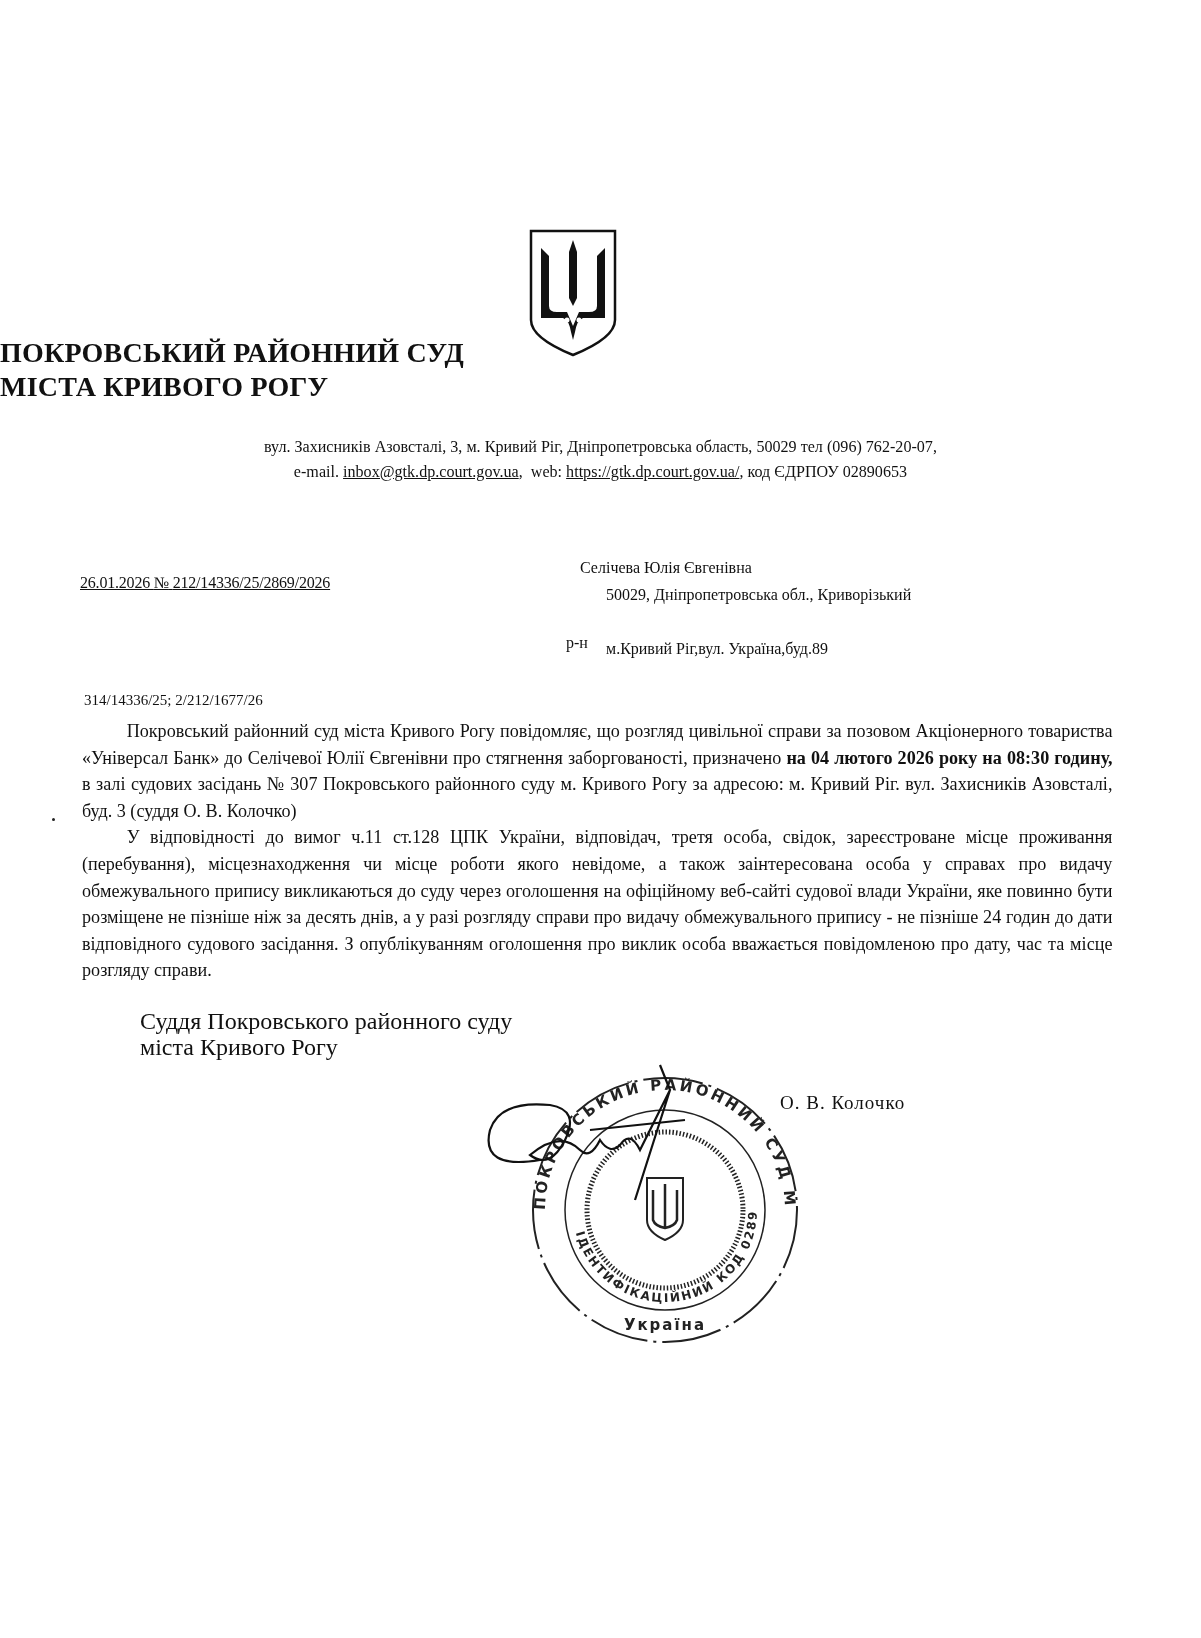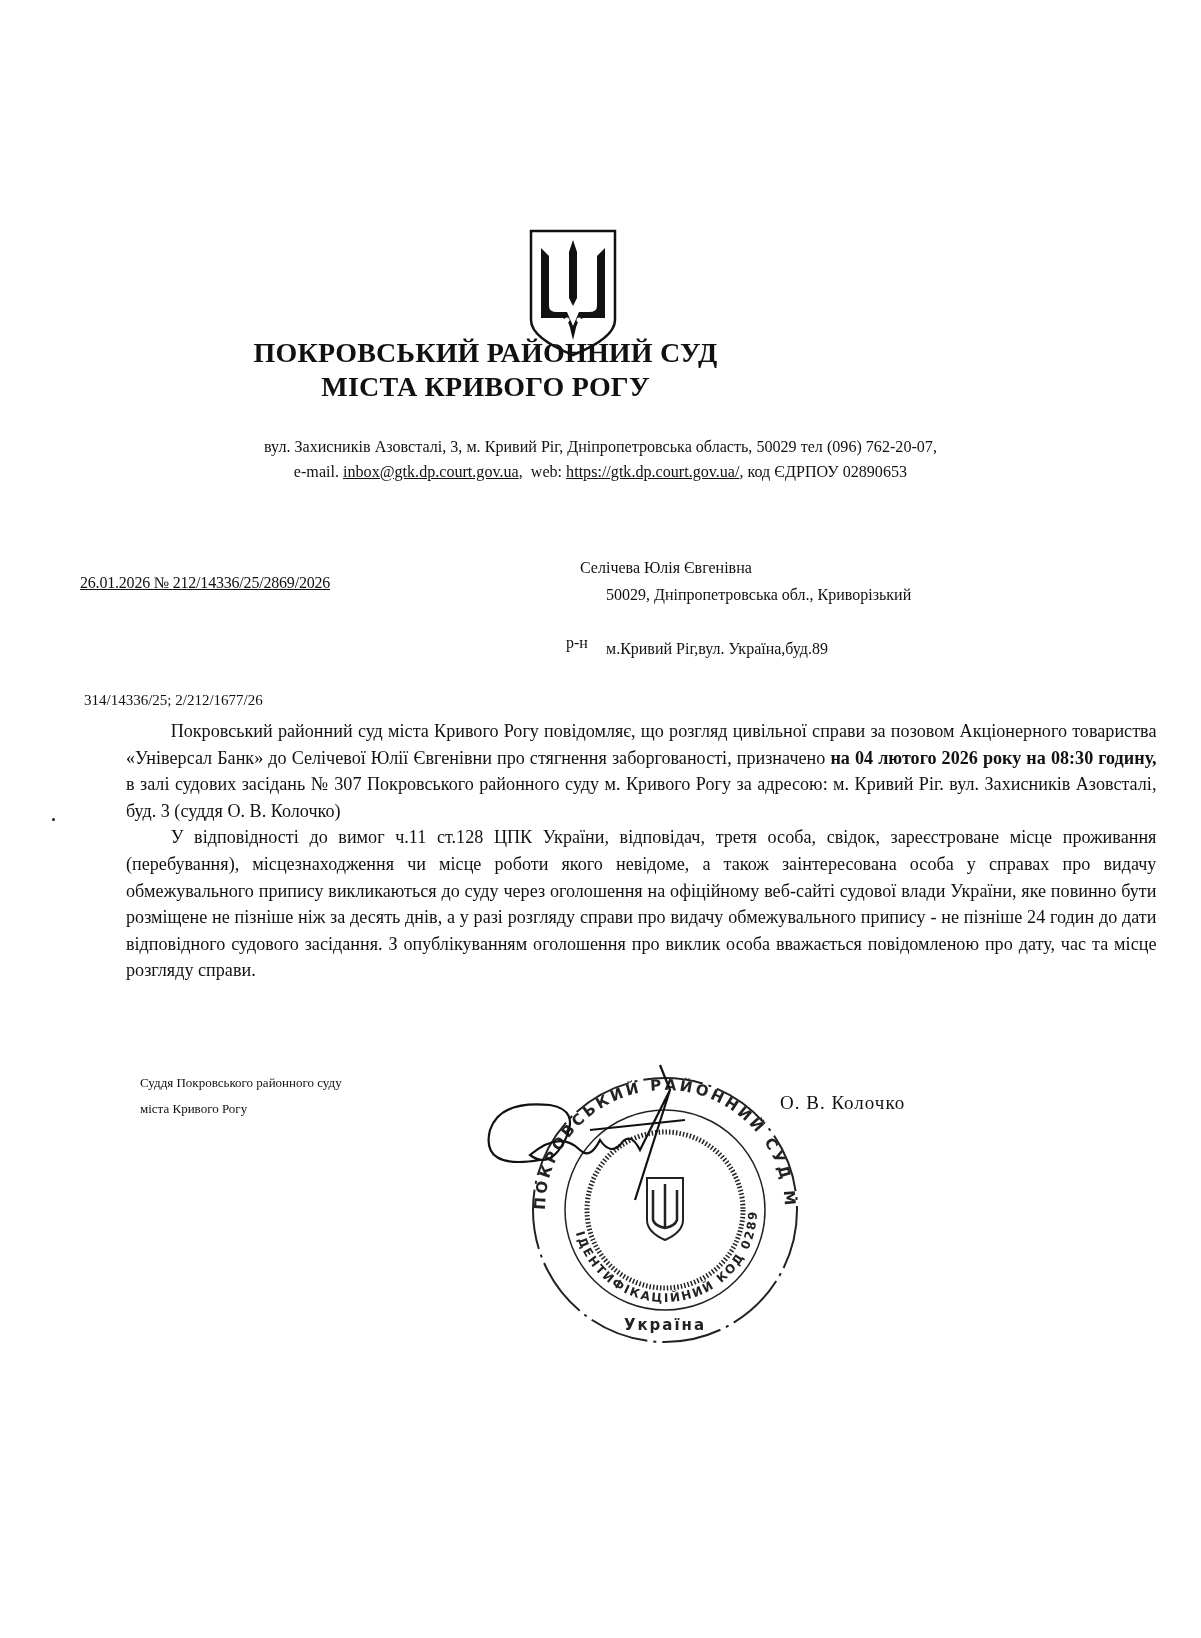--- a/index.html
+++ b/index.html
@@ -3,38 +3,38 @@
   <meta charset="utf-8">
   <style>
     html, body { margin: 0; padding: 0; background: #ffffff; }
     body {
       width: 1201px; height: 1638px; position: relative; overflow: hidden;
       font-family: "Liberation Serif", "DejaVu Serif", serif; color: #111;
     }
     .abs { position: absolute; }
     .emblem { left: 527px; top: 228px; width: 92px; height: 130px; }
     .court-title {
-      left: 0; width: 971px; text-align: center; font-weight: bold;
+      left: 0; width: 971px; font-weight: bold;
       font-size: 28px; letter-spacing: 0.2px; line-height: 34px;
     }
     .addr {
       left: 0; width: 1201px; text-align: center; font-size: 17.5px; line-height: 24px;
       transform: scaleX(0.92); transform-origin: 600px 0;
     }
     .u { text-decoration: underline; }
     .ref { left: 80px; top: 574px; font-size: 16px; text-decoration: underline; letter-spacing: -0.2px; }
     .recipient { font-size: 16px; line-height: 26px; font-family: "Liberation Serif", serif; }
     .caseids { left: 84px; top: 692px; font-size: 15px; }
     .body-text {
       left: 82px; width: 1030px; font-size: 19.5px; line-height: 26.6px;
-      text-align: justify; text-align-last: left; margin-left: 44px;
+      text-align: justify; text-align-last: left;
     }
     .body-text p { margin: 0; text-indent: 48px; }
     .narrow { transform: scaleX(0.93); transform-origin: 0 0; width: 1108px; }
-    .sig-left { left: 140px; top: 1070px; font-size: 13px; line-height: 26px; }
+    .sig-left { left: 140px; top: 1008px; font-size: 24px; line-height: 26px; }
     .judge-name { left: 780px; top: 1092px; font-size: 19px; letter-spacing: 1px; }
     .seal { left: 515px; top: 1060px; width: 300px; height: 290px; }
     .signature { left: 470px; top: 1060px; width: 230px; height: 150px; }
     .dot-mark { left: 52px; top: 818px; width: 3px; height: 3px; background:#222; border-radius:50%; }
   </style>
 </head>
 <body>
 
 <svg class="abs emblem" viewBox="0 0 92 130">
   <path d="M4 3 H88 V92 Q88 110 46 127 Q4 110 4 92 Z" fill="none" stroke="#111" stroke-width="2.5"></path>

